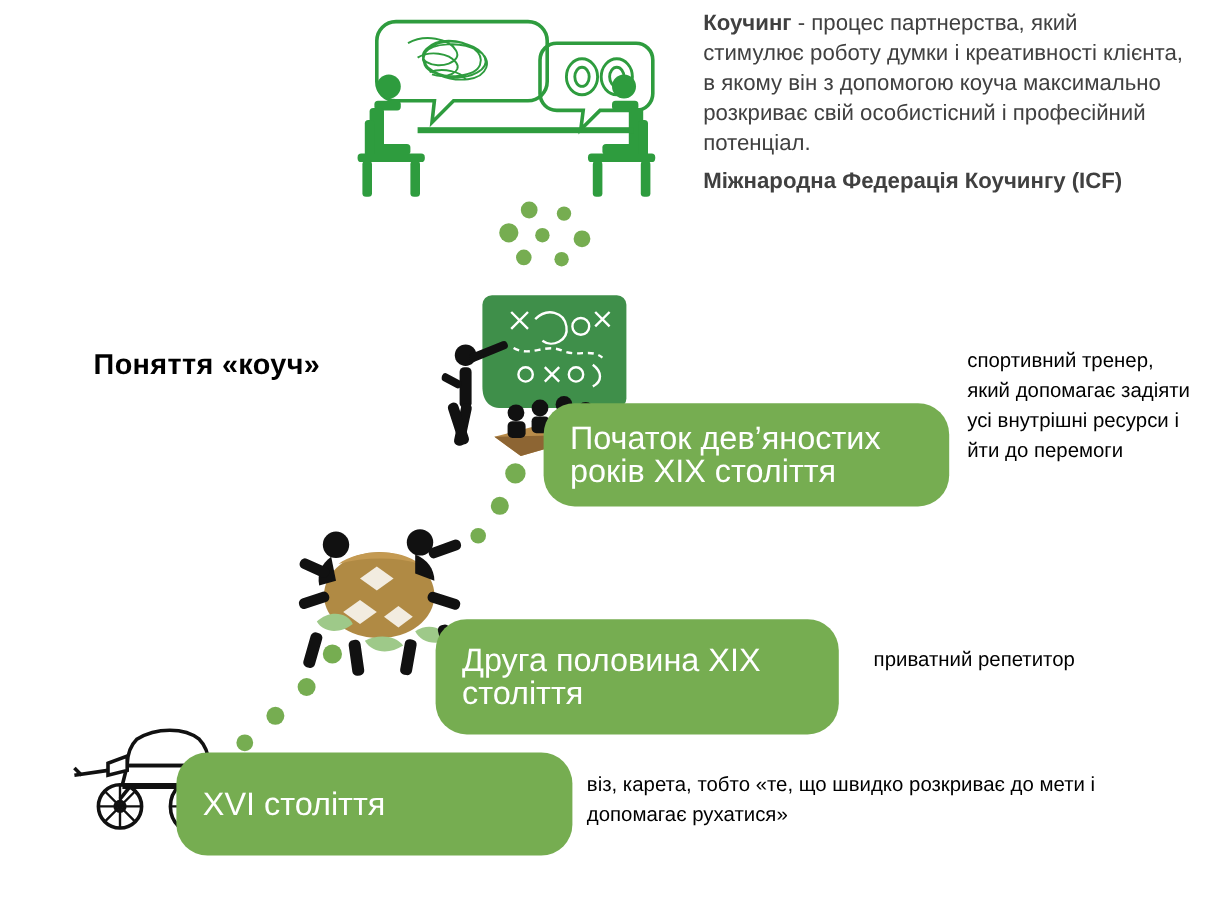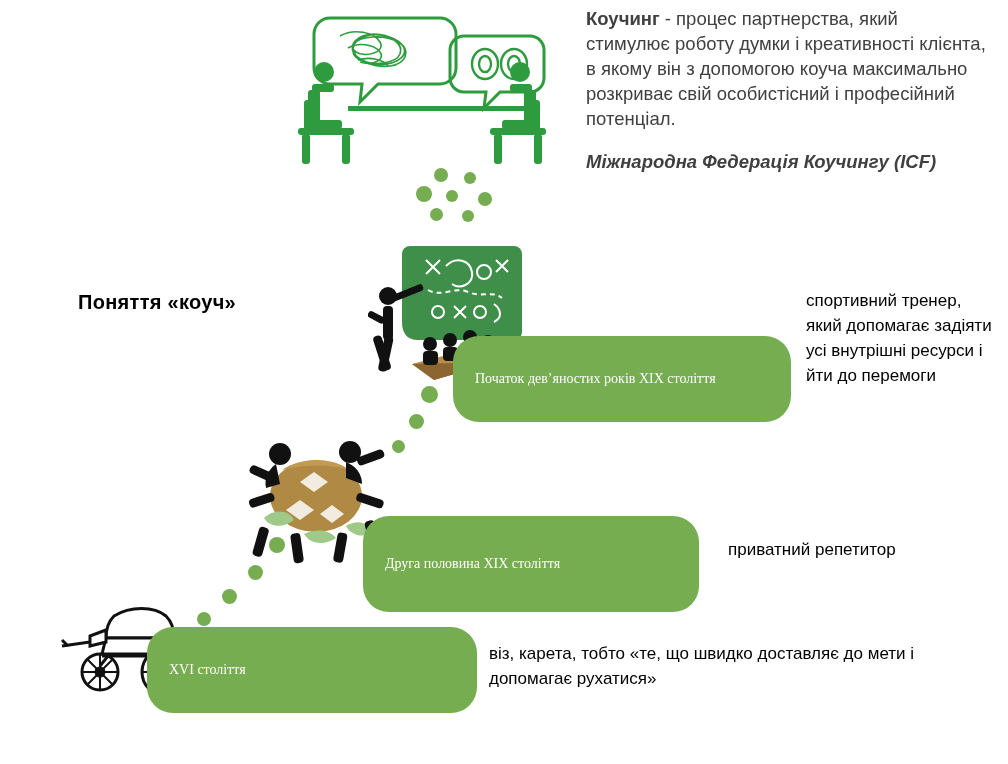--- a/index.html
+++ b/index.html
@@ -25,45 +25,43 @@
     width: 400px;
     font-size: 18.5px;
     line-height: 25px;
     color: #404040;
   }
   #definition .strong { font-weight: bold; }
   #definition .body { font-weight: normal; }
   #definition .source {
     font-weight: bold;
     display: block;
-    margin-top: 18px;
-    font-style: italic;
+    margin-top: 7px;
   }
 
   
   #heading {
     left: 78px;
     top: 291px;
-    font-size: 20px;
+    font-size: 24px;
     font-weight: bold;
     letter-spacing: 0.3px;
   }
 
   
   .pill {
     background: #76ad51;
     color: #ffffff;
     border-radius: 26px;
-    font-size: 14px;
+    font-size: 27px;
     line-height: 28px;
     display: flex;
     align-items: center;
     padding: 12px 22px;
     box-sizing: border-box;
-    font-family: Liberation Serif, serif;
   }
   #pill-1 { left: 453px; top: 336px; width: 338px; height: 86px; }
   #pill-2 { left: 363px; top: 516px; width: 336px; height: 96px; }
   #pill-3 { left: 147px; top: 627px; width: 330px; height: 86px; border-radius: 26px; }
 
   
   .desc {
     font-size: 17px;
     line-height: 25px;
     color: #000;
@@ -261,13 +259,13 @@
 </div>
 <div class="abs pill" id="pill-2">
   <span>Друга половина XIX століття</span>
 </div>
 <div class="abs pill" id="pill-3">
   <span>XVI століття</span>
 </div>
 
 <div class="abs desc" id="desc-1">спортивний тренер, який допомагає задіяти усі внутрішні ресурси і йти до перемоги</div>
 <div class="abs desc" id="desc-2">приватний репетитор</div>
-<div class="abs desc" id="desc-3">віз, карета, тобто «те, що швидко доставляє до мети і допомагає рухатися»</div>
+<div class="abs desc" id="desc-3">віз, карета, тобто «те, що швидко розкриває до мети і допомагає рухатися»</div>
 
 </body></html>

